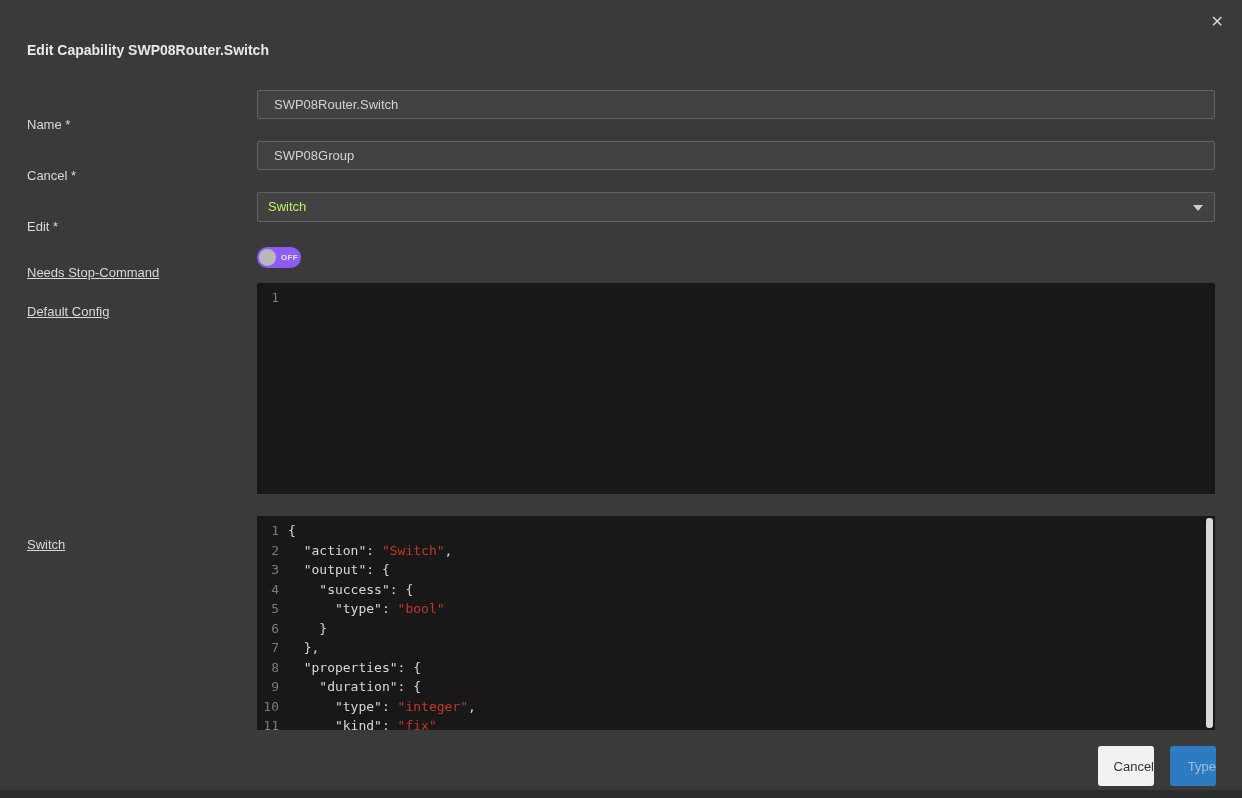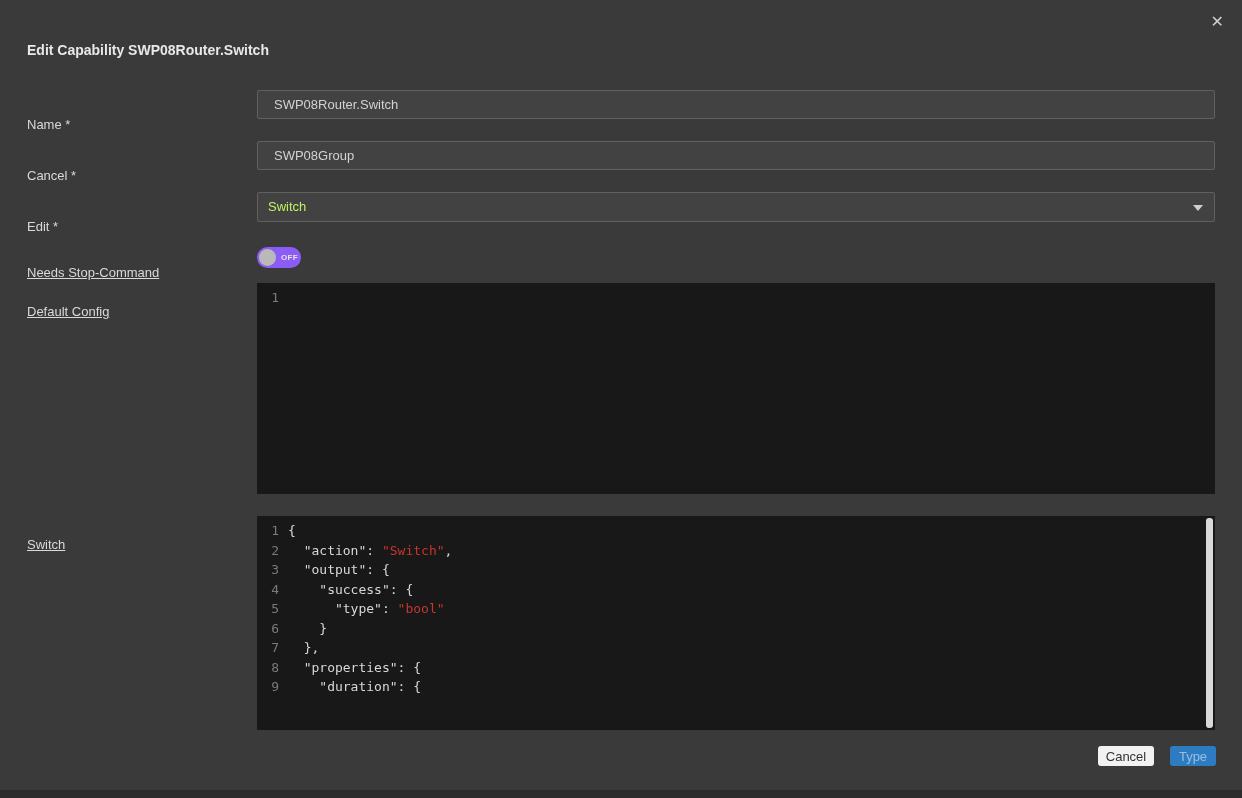--- a/index.html
+++ b/index.html
@@ -106,24 +106,25 @@
   .tok-plain { color: #d8d8d8; }
   .tok-string { color: var(--string-token, #c5372c); }
   .v-scrollbar {
     position: absolute; right: 2px; top: 2px; bottom: 2px;
     width: 7px; border-radius: 3px;
     background: #d9d9d9;
     cursor: pointer;
   }
 
   .footer-btn {
-    position: absolute; top: 746px; height: 20px;
+    position: absolute; top: 746px; height: 40px;
     border: none; border-radius: 3px;
     font-size: 13px; cursor: pointer;
     font-family: "Liberation Sans", "DejaVu Sans", sans-serif;
+    text-align: right;
   }
   .cancel-btn {
     right: 88px; width: 56px;
     background: #f2f2f2; color: #333333;
   }
   .save-btn {
     right: 26px; width: 46px;
     background: var(--save-button, #2d7cc1);
     color: rgba(255,255,255,0.5);
   }
@@ -187,20 +188,22 @@
         <div class="v-scrollbar"></div>
       <div class="code-line"><span class="line-num">1</span><span class="line-code"><span class="tok-plain">{</span></span></div>
           <div class="code-line"><span class="line-num">2</span><span class="line-code"><span class="tok-plain">  "action": </span><span class="tok-string">"Switch"</span><span class="tok-plain">,</span></span></div>
           <div class="code-line"><span class="line-num">3</span><span class="line-code"><span class="tok-plain">  "output": {</span></span></div>
           <div class="code-line"><span class="line-num">4</span><span class="line-code"><span class="tok-plain">    "success": {</span></span></div>
           <div class="code-line"><span class="line-num">5</span><span class="line-code"><span class="tok-plain">      "type": </span><span class="tok-string">"bool"</span></span></div>
           <div class="code-line"><span class="line-num">6</span><span class="line-code"><span class="tok-plain">    }</span></span></div>
           <div class="code-line"><span class="line-num">7</span><span class="line-code"><span class="tok-plain">  },</span></span></div>
           <div class="code-line"><span class="line-num">8</span><span class="line-code"><span class="tok-plain">  "properties": {</span></span></div>
           <div class="code-line"><span class="line-num">9</span><span class="line-code"><span class="tok-plain">    "duration": {</span></span></div>
+          <div class="code-line"><span class="line-num">10</span><span class="line-code"><span class="tok-plain">      "type": </span><span class="tok-string">"integer"</span><span class="tok-plain">,</span></span></div>
+          <div class="code-line"><span class="line-num">11</span><span class="line-code"><span class="tok-plain">      "kind": </span><span class="tok-string">"fix"</span></span></div>
         </div>
     </div>
   </div>
 
   <button class="footer-btn cancel-btn">Cancel</button>
   <button class="footer-btn save-btn">Type</button>
 
   <div class="bottom-strip"></div>
 
 </div>

